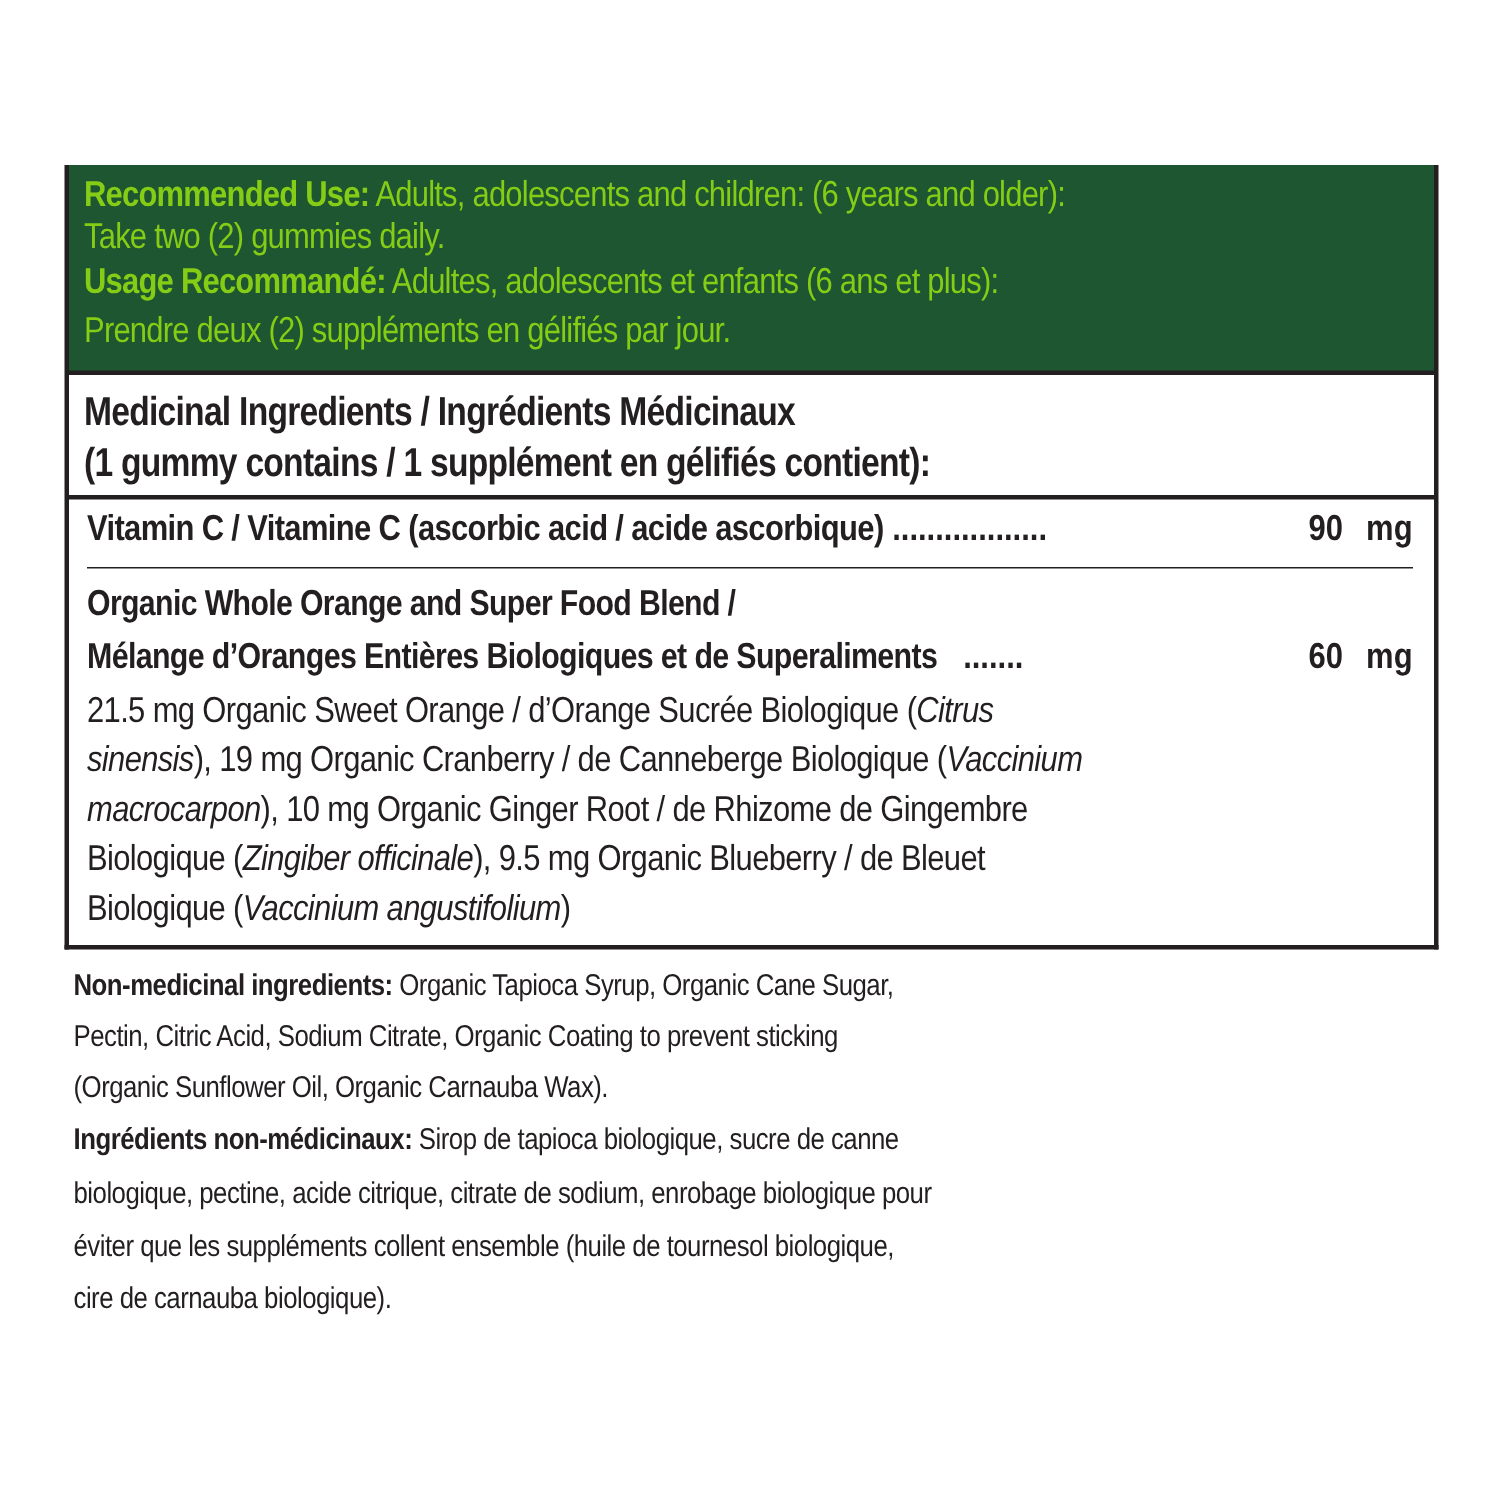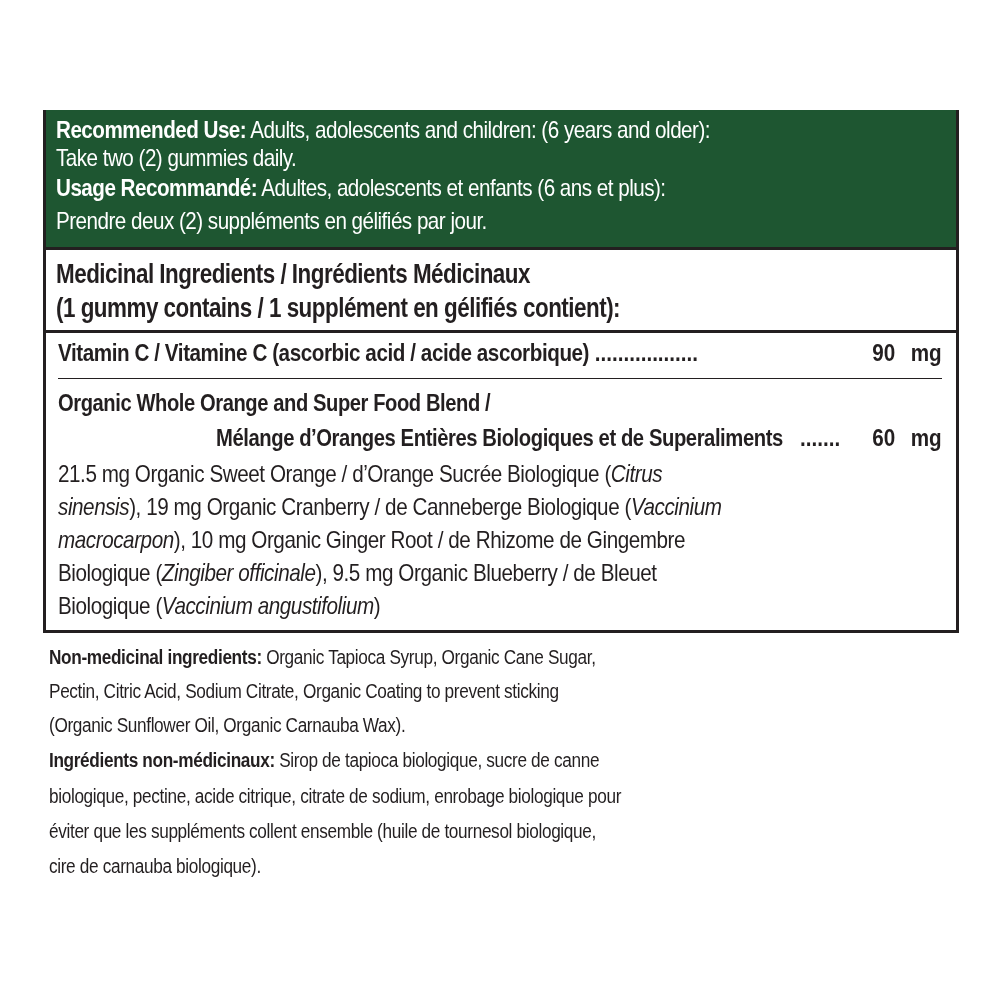--- a/index.html
+++ b/index.html
@@ -28,21 +28,21 @@
     }
     
     .usage {
       position: absolute;
       left: 0;
       top: 0;
       width: 910px;
       height: 137px;
       background: #1e5631;
       border-bottom: 3px solid #231f20;
-      color: #ffffff;
+      color: #84cc16;
     }
     .usage .line {
       position: absolute;
       left: 10px;
       font-size: 24px;
       line-height: 28px;
       white-space: nowrap;
       letter-spacing: -0.6px;
       transform: scaleX(0.86);
       transform-origin: left top;
@@ -164,21 +164,21 @@
   </div>
 
   <div class="row row-vitc">
     <span class="inner"><span>Vitamin C / Vitamine C (ascorbic acid / acide ascorbique)</span><span class="dots"> ..................</span></span>
     <span class="amount"><span class="num">90</span><span>mg</span></span>
   </div>
 
   <div class="thin-rule"></div>
 
   <div class="blend-title" style="top:279px;">Organic Whole Orange and Super Food Blend /</div>
-  <div class="row" style="top:314px;text-align:right;">
+  <div class="row" style="top:314px;">
     <span class="inner"><b style="transform:scaleX(0.98);display:inline-block;transform-origin:left top;">Mélange d’Oranges Entières Biologiques et de Superaliments</b><span class="dots"> .......</span></span>
     <span class="amount"><span class="num">60</span><span>mg</span></span>
   </div>
 
   <div id="blend-desc">
       <div class="blend-desc" style="top: 348px;"><span>21.5 mg Organic Sweet Orange / d’Orange Sucrée Biologique (</span><i>Citrus</i></div>
       <div class="blend-desc" style="top: 381px;"><i>sinensis</i><span>), 19 mg Organic Cranberry / de Canneberge Biologique (</span><i>Vaccinium</i></div>
       <div class="blend-desc" style="top: 414px;"><i>macrocarpon</i><span>), 10 mg Organic Ginger Root / de Rhizome de Gingembre</span></div>
       <div class="blend-desc" style="top: 447px;"><span>Biologique (</span><i>Zingiber officinale</i><span>), 9.5 mg Organic Blueberry / de Bleuet</span></div>
       <div class="blend-desc" style="top: 480px;"><span>Biologique (</span><i>Vaccinium angustifolium</i><span>)</span></div>

